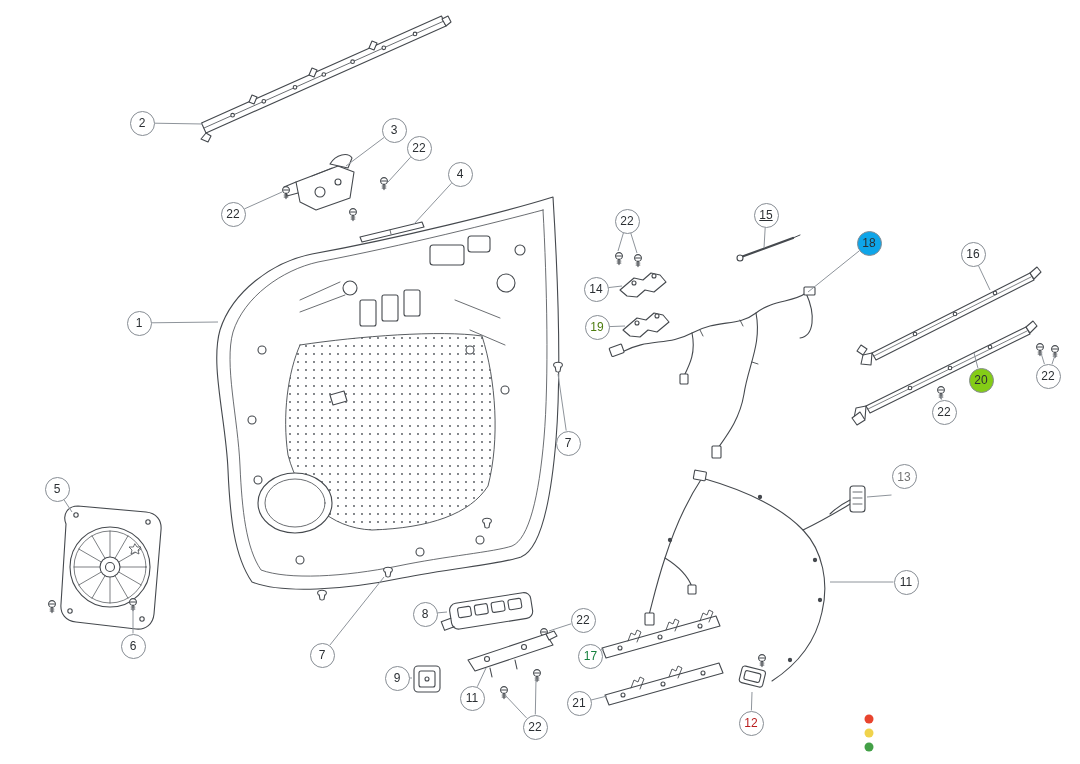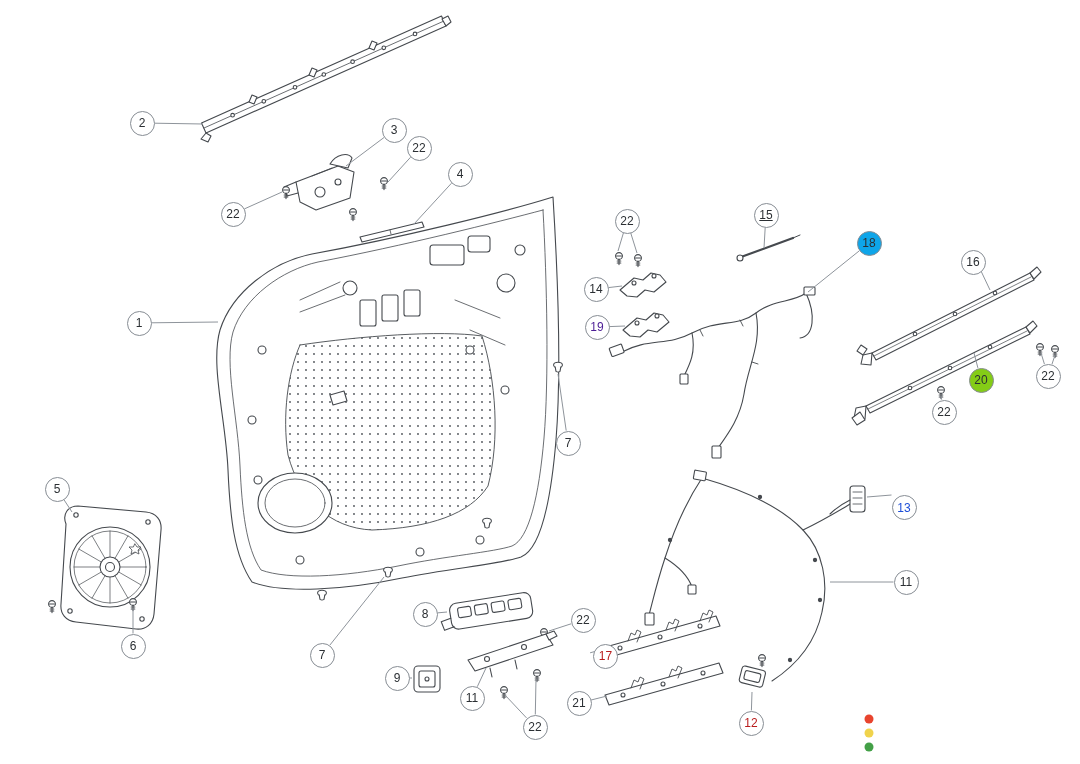--- a/index.html
+++ b/index.html
@@ -305,36 +305,36 @@
 
   <div id="callouts">
       <div class="callout" style="left: 129.5px; top: 110.5px; background: rgb(255, 255, 255); border-color: rgb(135, 141, 148); color: rgb(43, 47, 51);">2</div>
       <div class="callout" style="left: 381.5px; top: 117.5px; background: rgb(255, 255, 255); border-color: rgb(135, 141, 148); color: rgb(43, 47, 51);">3</div>
       <div class="callout" style="left: 406.5px; top: 135.5px; background: rgb(255, 255, 255); border-color: rgb(135, 141, 148); color: rgb(43, 47, 51);">22</div>
       <div class="callout" style="left: 220.5px; top: 201.5px; background: rgb(255, 255, 255); border-color: rgb(135, 141, 148); color: rgb(43, 47, 51);">22</div>
       <div class="callout" style="left: 447.5px; top: 161.5px; background: rgb(255, 255, 255); border-color: rgb(135, 141, 148); color: rgb(43, 47, 51);">4</div>
       <div class="callout" style="left: 126.5px; top: 310.5px; background: rgb(255, 255, 255); border-color: rgb(135, 141, 148); color: rgb(43, 47, 51);">1</div>
       <div class="callout" style="left: 614.5px; top: 208.5px; background: rgb(255, 255, 255); border-color: rgb(135, 141, 148); color: rgb(43, 47, 51);">22</div>
       <div class="callout" style="left: 583.5px; top: 276.5px; background: rgb(255, 255, 255); border-color: rgb(135, 141, 148); color: rgb(43, 47, 51);">14</div>
-      <div class="callout" style="left: 584.5px; top: 314.5px; background: rgb(255, 255, 255); border-color: rgb(135, 141, 148); color: #4c1d95;">19</div>
+      <div class="callout" style="left: 584.5px; top: 314.5px; background: rgb(255, 255, 255); border-color: rgb(135, 141, 148); color: #4d7c0f;">19</div>
       <div class="callout" style="left: 753.5px; top: 202.5px; background: rgb(255, 255, 255); border-color: rgb(135, 141, 148); color: rgb(43, 47, 51); text-decoration: underline;">15</div>
       <div class="callout" style="left: 856.5px; top: 230.5px; background: #0ea5e9; border-color: rgb(135, 141, 148); color: rgb(43, 47, 51);">18</div>
-      <div class="callout" style="left: 960.5px; top: 241.5px; background: rgb(255, 255, 255); border-color: rgb(135, 141, 148); color: rgb(43, 47, 51); margin-top: 8px;">16</div>
+      <div class="callout" style="left: 960.5px; top: 241.5px; background: rgb(255, 255, 255); border-color: rgb(135, 141, 148); color: rgb(43, 47, 51);">16</div>
       <div class="callout" style="left: 1035.5px; top: 363.5px; background: rgb(255, 255, 255); border-color: rgb(135, 141, 148); color: rgb(43, 47, 51);">22</div>
       <div class="callout" style="left: 968.5px; top: 367.5px; background: #84cc16; border-color: rgb(135, 141, 148); color: rgb(43, 47, 51);">20</div>
       <div class="callout" style="left: 931.5px; top: 399.5px; background: rgb(255, 255, 255); border-color: rgb(135, 141, 148); color: rgb(43, 47, 51);">22</div>
       <div class="callout" style="left: 555.5px; top: 430.5px; background: rgb(255, 255, 255); border-color: rgb(135, 141, 148); color: rgb(43, 47, 51);">7</div>
       <div class="callout" style="left: 44.5px; top: 476.5px; background: rgb(255, 255, 255); border-color: rgb(135, 141, 148); color: rgb(43, 47, 51);">5</div>
       <div class="callout" style="left: 120.5px; top: 633.5px; background: rgb(255, 255, 255); border-color: rgb(135, 141, 148); color: rgb(43, 47, 51);">6</div>
       <div class="callout" style="left: 309.5px; top: 642.5px; background: rgb(255, 255, 255); border-color: rgb(135, 141, 148); color: rgb(43, 47, 51);">7</div>
       <div class="callout" style="left: 412.5px; top: 601.5px; background: rgb(255, 255, 255); border-color: rgb(135, 141, 148); color: rgb(43, 47, 51);">8</div>
       <div class="callout" style="left: 570.5px; top: 607.5px; background: rgb(255, 255, 255); border-color: rgb(135, 141, 148); color: rgb(43, 47, 51);">22</div>
-      <div class="callout" style="left: 593px; top: 643.5px; background: rgb(255, 255, 255); border-color: rgb(135, 141, 148); color: #b91c1c;">17</div>
+      <div class="callout" style="left: 578px; top: 643.5px; background: rgb(255, 255, 255); border-color: rgb(135, 141, 148); color: #15803d;">17</div>
       <div class="callout" style="left: 384.5px; top: 665.5px; background: rgb(255, 255, 255); border-color: rgb(135, 141, 148); color: rgb(43, 47, 51);">9</div>
       <div class="callout" style="left: 459.5px; top: 685.5px; background: rgb(255, 255, 255); border-color: rgb(135, 141, 148); color: rgb(43, 47, 51);">11</div>
       <div class="callout" style="left: 566.5px; top: 690.5px; background: rgb(255, 255, 255); border-color: rgb(135, 141, 148); color: rgb(43, 47, 51);">21</div>
       <div class="callout" style="left: 522.5px; top: 714.5px; background: rgb(255, 255, 255); border-color: rgb(135, 141, 148); color: rgb(43, 47, 51);">22</div>
       <div class="callout" style="left: 738.5px; top: 710.5px; background: rgb(255, 255, 255); border-color: rgb(135, 141, 148); color: #b91c1c;">12</div>
-      <div class="callout" style="left: 891.5px; top: 495px; background: rgb(255, 255, 255); border-color: rgb(135, 141, 148); color: #1d4ed8;">13</div>
+      <div class="callout" style="left: 891.5px; top: 464px; background: rgb(255, 255, 255); border-color: rgb(135, 141, 148); color: #737373;">13</div>
       <div class="callout" style="left: 893.5px; top: 569.5px; background: rgb(255, 255, 255); border-color: rgb(135, 141, 148); color: rgb(43, 47, 51);">11</div>
     </div>
 
 </div>
 
 </body></html>

